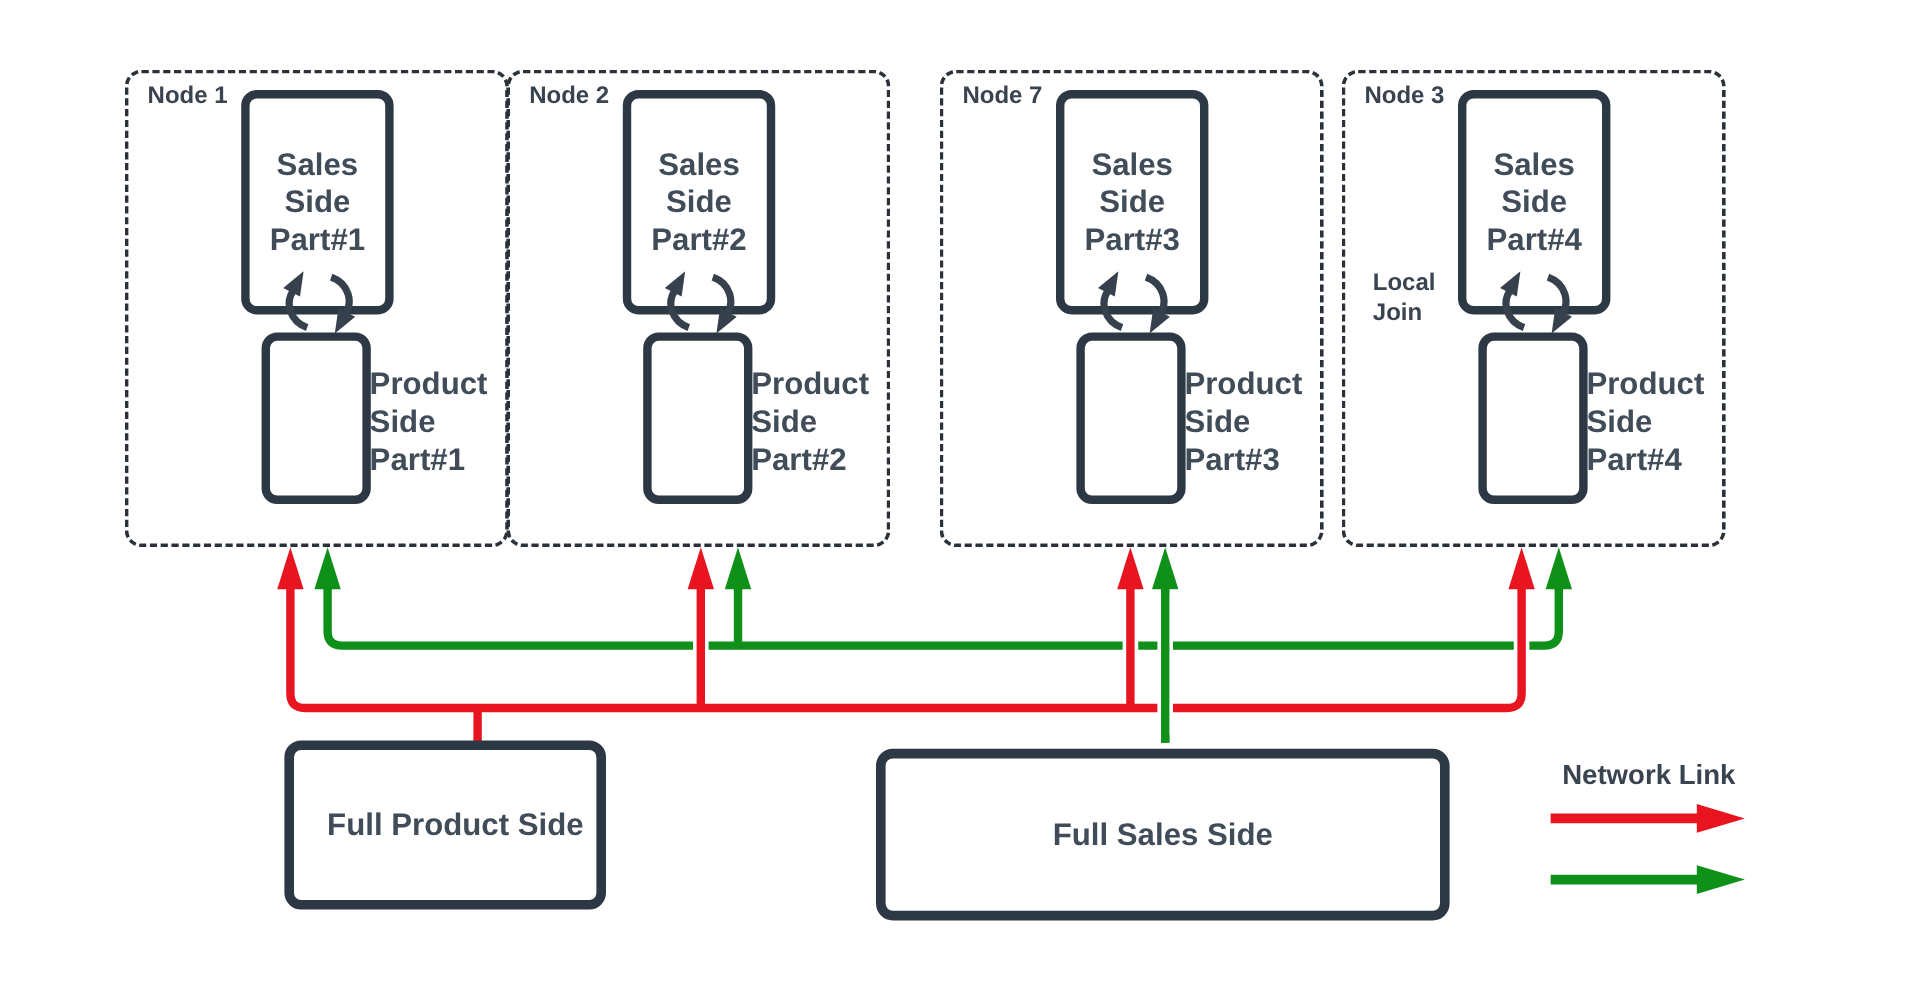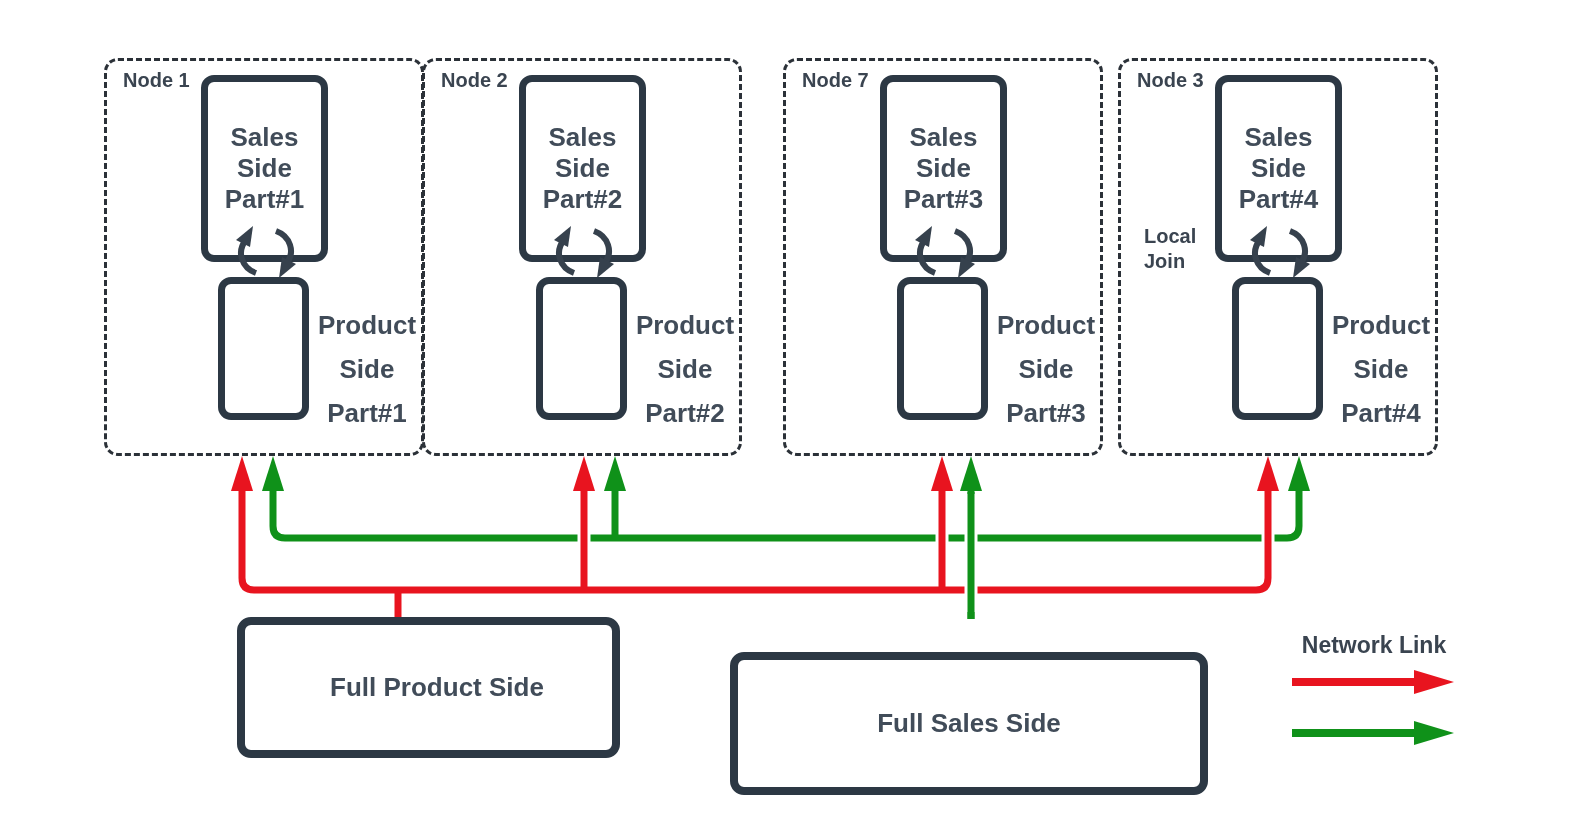--- a/index.html
+++ b/index.html
@@ -23,35 +23,35 @@
     border:7px solid #2c3844;border-radius:13px;background:#ffffff;
     display:flex;align-items:center;justify-content:center;text-align:center;
     font-size:26px;font-weight:bold;line-height:31px;color:#414c59;white-space:pre-line;
   }
   .sync{position:absolute;left:129px;top:165px;}
   .product-box{
     position:absolute;left:111px;top:216px;width:91px;height:143px;box-sizing:border-box;
     border:7px solid #2c3844;border-radius:13px;background:#ffffff;
   }
   .product-label{
-    position:absolute;left:201px;top:242px;width:118px;text-align:center;
-    font-size:26px;font-weight:bold;line-height:44px;color:#414c59;white-space:pre-line;
+    position:absolute;left:201px;top:242px;width:118px;text-align:left;
+    font-size:26px;font-weight:bold;line-height:32px;color:#414c59;white-space:pre-line;
   }
   .local-join{
     position:absolute;left:23px;top:163px;width:86px;text-align:left;
     font-size:20px;font-weight:bold;line-height:25px;color:#3a4450;white-space:pre-line;
   }
   
   .full-box{
     position:absolute;box-sizing:border-box;border:8px solid #2c3844;border-radius:14px;
     background:#ffffff;display:flex;align-items:center;justify-content:center;
     font-size:26px;font-weight:bold;color:#414c59;text-align:center;
   }
-  .full-product{left:237px;top:617px;width:383px;height:141px;padding-left:17px;}
-  .full-sales{left:730px;top:652px;width:478px;height:143px;}
+  .full-product{left:237px;top:617px;width:268px;height:141px;padding-left:17px;}
+  .full-sales{left:730px;top:624px;width:478px;height:143px;}
   
   .legend-title{
     position:absolute;left:1288px;top:632px;width:172px;text-align:center;
     font-size:23px;font-weight:bold;color:#3a4450;white-space:nowrap;
   }
   .legend-arrow{position:absolute;left:1292px;}
   .legend-arrow.red{top:669px;}
   .legend-arrow.green{top:720px;}
 </style>
 </head>

